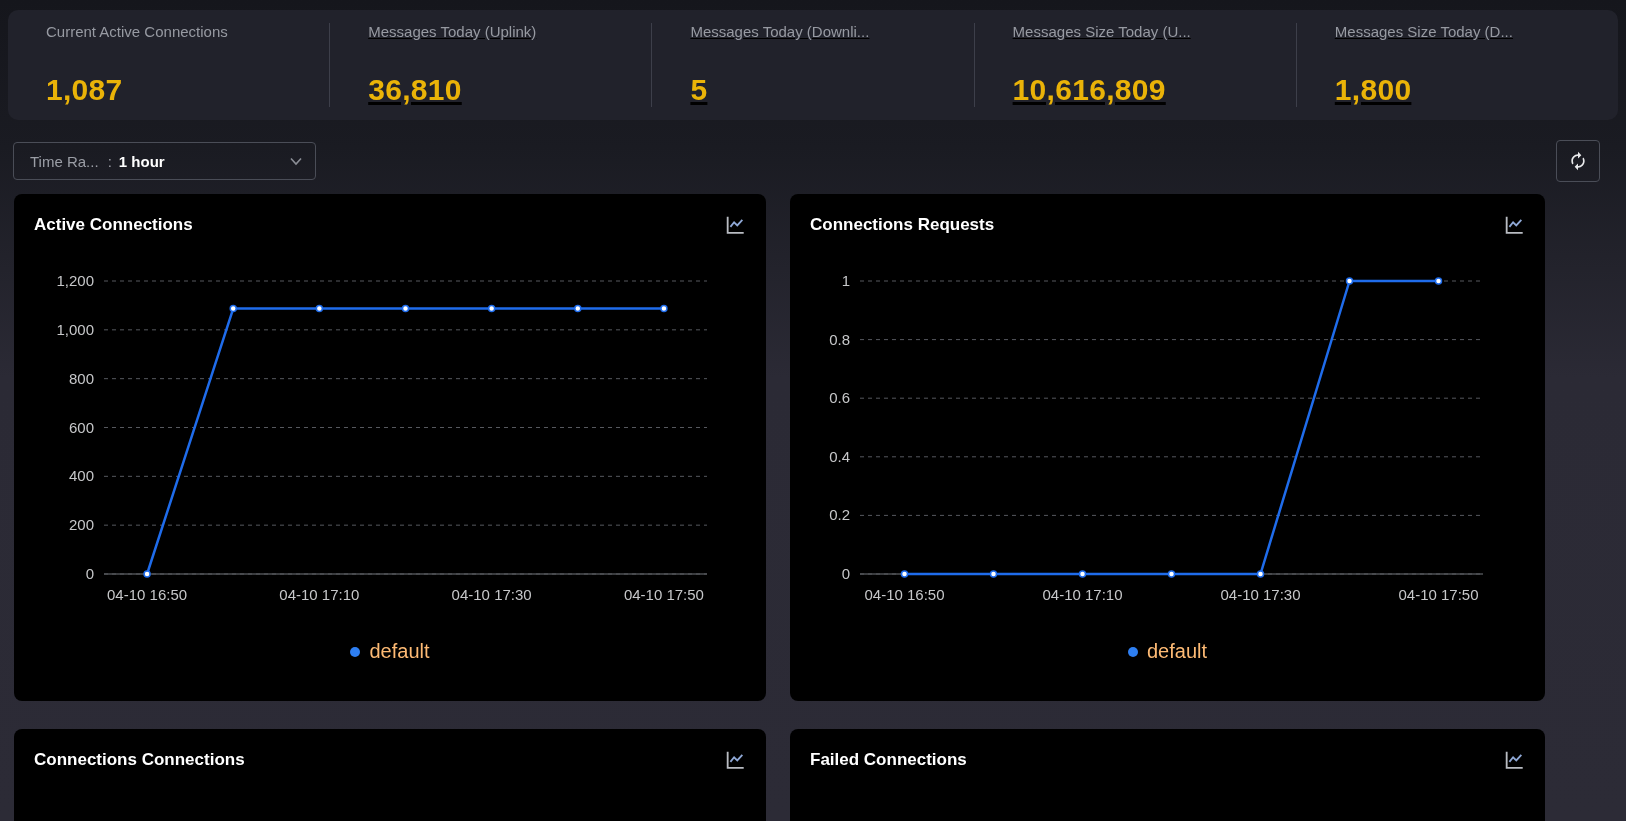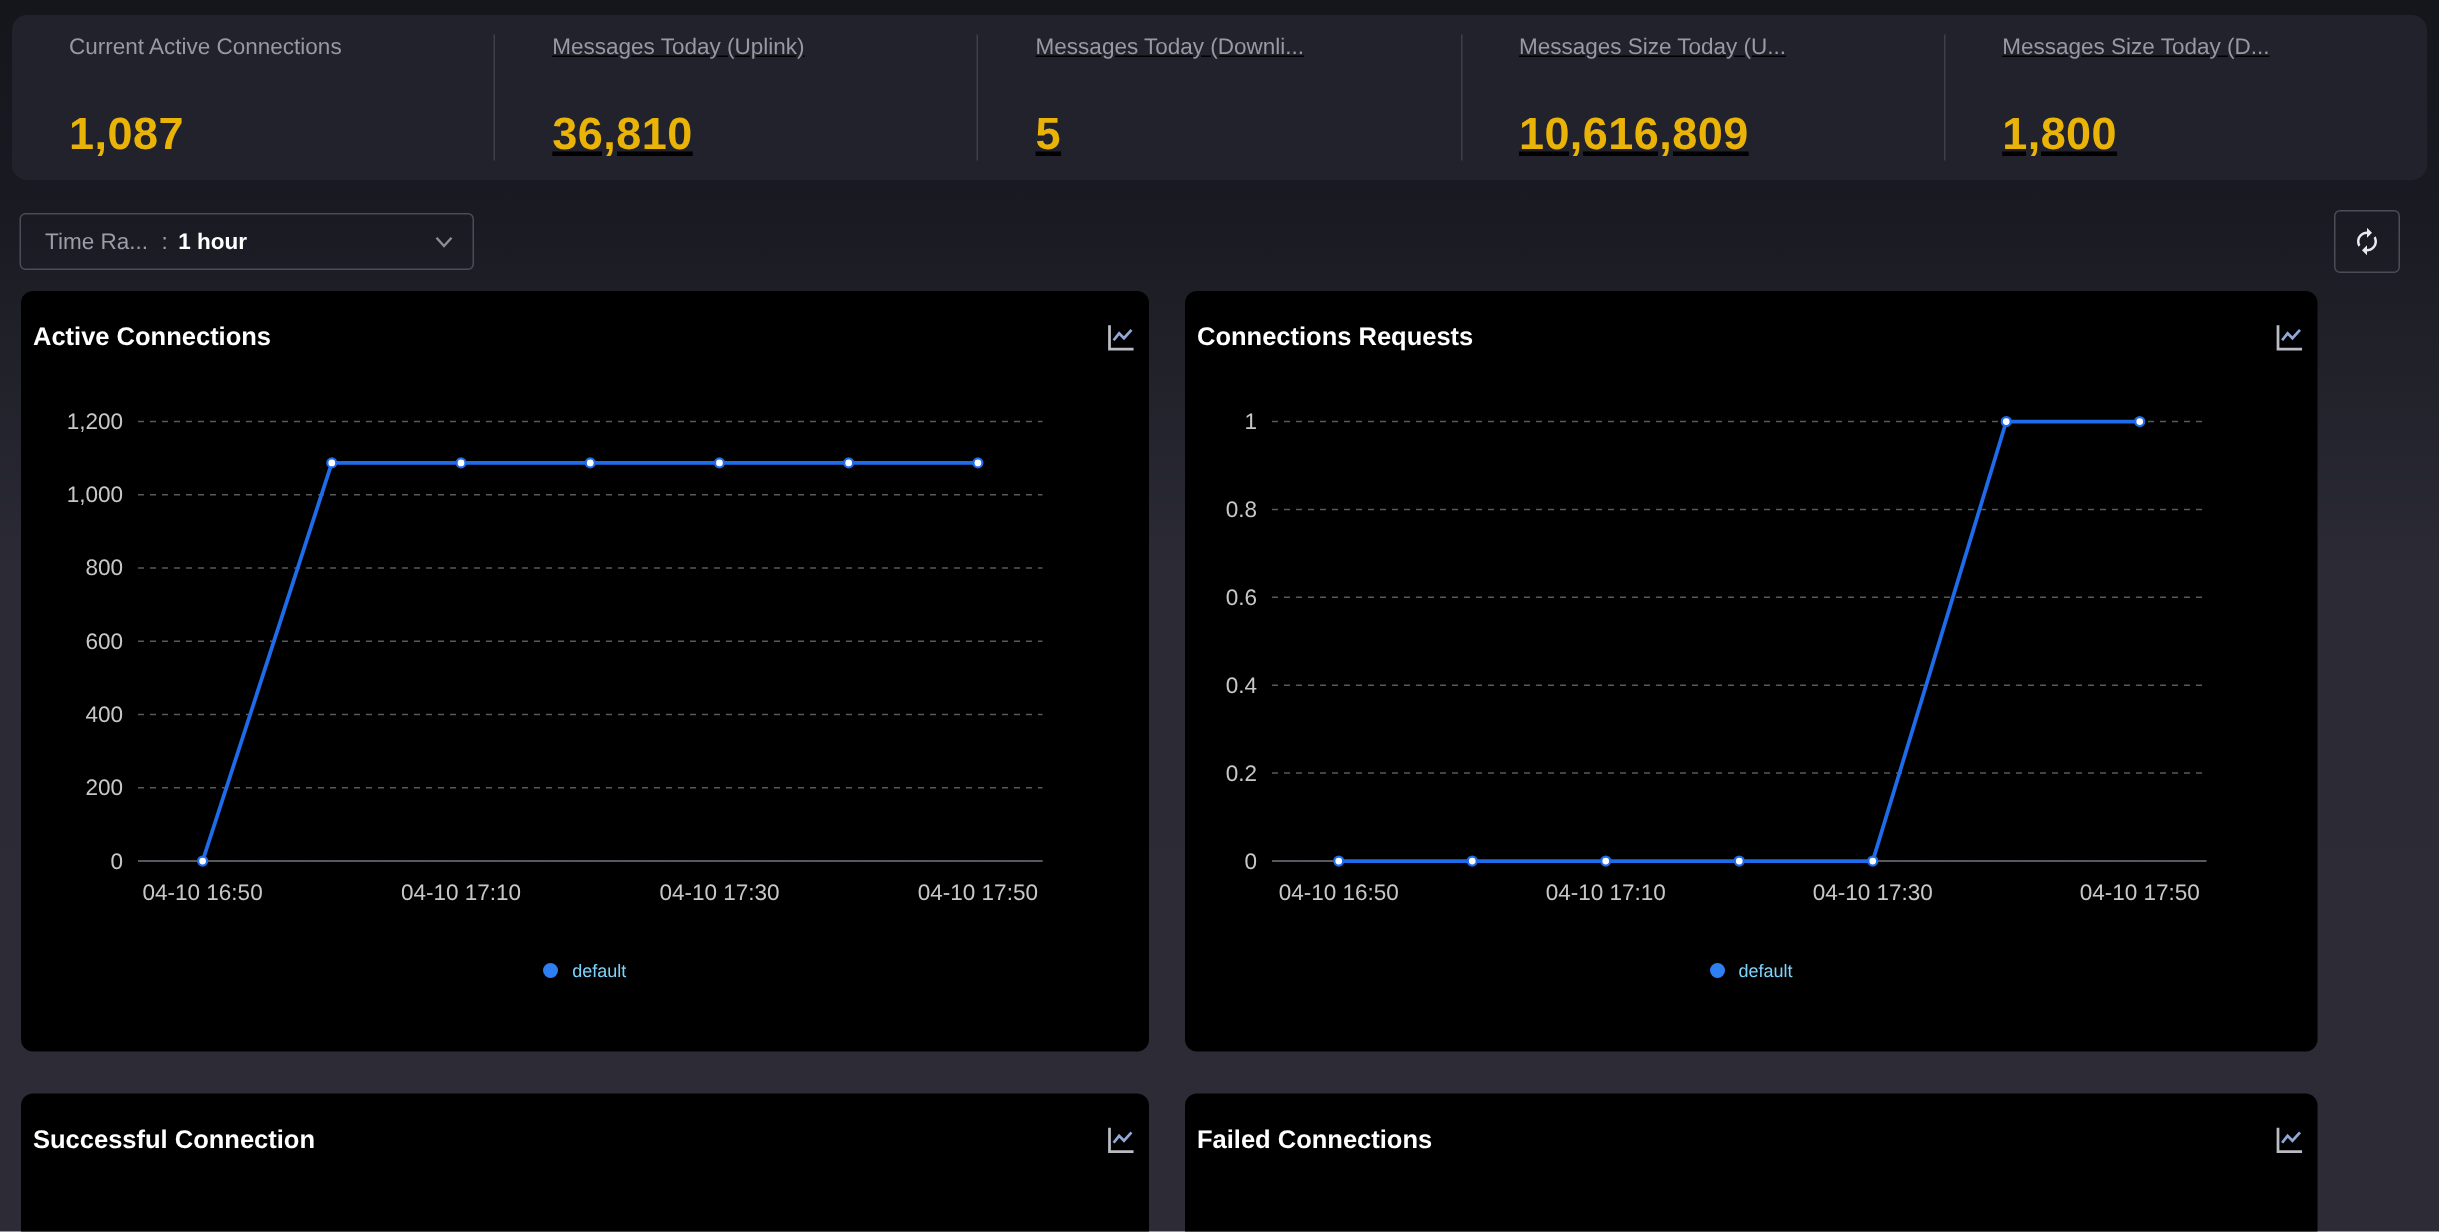--- a/index.html
+++ b/index.html
@@ -64,31 +64,31 @@
     margin: 12px 0 0 14px;
     display: grid;
     grid-template-columns: 752px 755px;
     column-gap: 24px;
     row-gap: 28px;
   }
   .card {
     background: #000000;
     border-radius: 8px;
     height: 507px;
-    padding: 20px 8px;
+    padding: 20px 20px;
     position: relative;
   }
   .card-head { display: flex; justify-content: space-between; align-items: center; }
   .card-title { color: #ffffff; font-size: 17px; font-weight: 600; }
   .chart-type-btn { display: flex; cursor: pointer; }
   .chart-host { margin-top: 12px; }
   .chart-host svg { font-family: inherit; display: block; }
   .legend { margin-top: 30px; display: flex; justify-content: center; align-items: center; cursor: pointer; }
   .legend-dot { width: 10px; height: 10px; border-radius: 50%; background: #2e7ff2; margin-right: 9px; }
-  .legend-label { color: #7dd3fc; font-size: 12px; }
+  .legend-label { color: #fdba74; font-size: 20px; }
 </style>
 </head>
 <body>
 
 <div class="page">
 
   <div class="stats-bar">
     <div class="stat">
       <div class="stat-label">Current Active Connections</div>
       <div class="stat-value">1,087</div>
@@ -220,21 +220,21 @@
           </svg>
         </div>
       <div class="legend">
         <span class="legend-dot"></span>
         <span class="legend-label">default</span>
       </div>
     </div>
 
     <div class="card">
       <div class="card-head">
-        <div class="card-title">Successful Connection</div>
+        <div class="card-title">Connections Connections</div>
         <span class="chart-type-btn">
           <svg width="22" height="22" viewBox="0 0 24 24">
               <path d="M4 3 V20.5 H21.5" fill="none" stroke="#b9bcc2" stroke-width="2"></path>
               <polyline points="7,14 11,9 14.5,12.5 20,6.5" fill="none" stroke="#8fa8d6" stroke-width="2"></polyline>
             </svg>
         </span>
       </div>
       <div class="chart-host"></div>
     </div>
 

